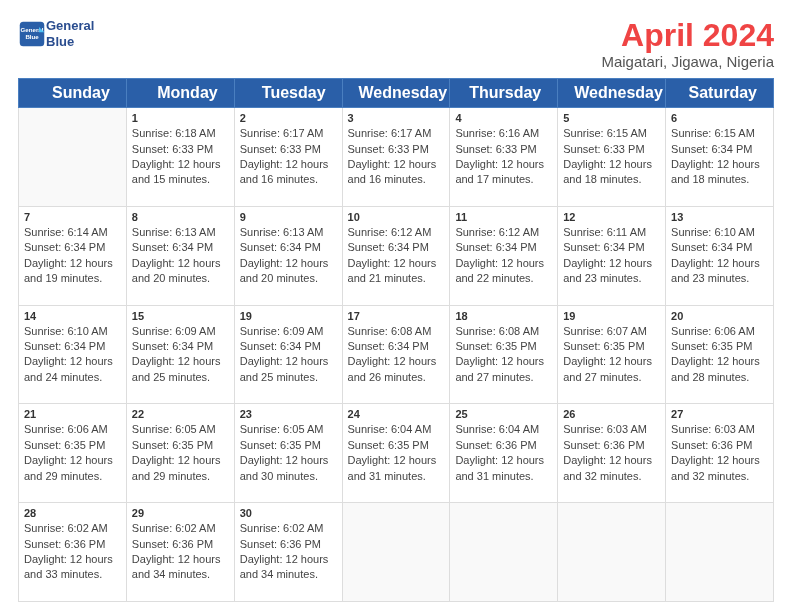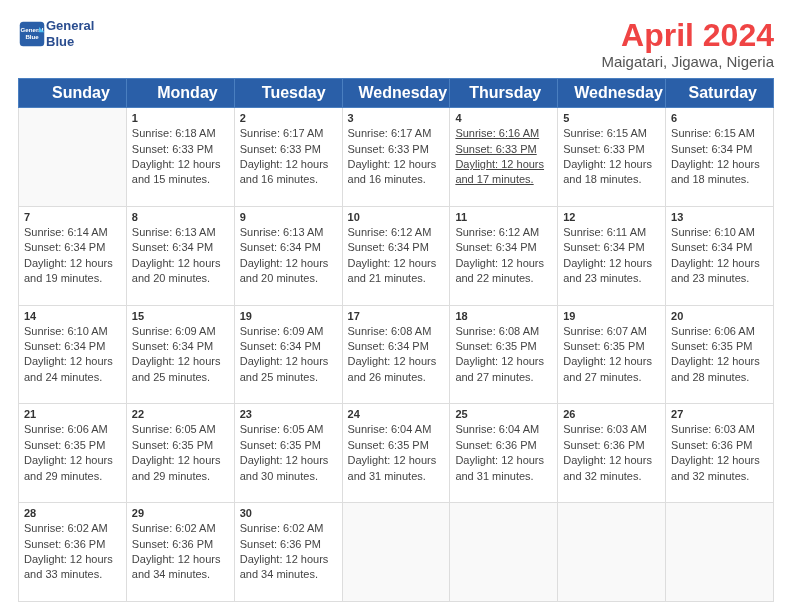--- a/index.html
+++ b/index.html
@@ -145,21 +145,21 @@
           </td>
           <td>
             <span class="day-number">3</span>
             <div class="day-info" style="white-space: pre-line;">Sunrise: 6:17 AM
 Sunset: 6:33 PM
 Daylight: 12 hours
 and 16 minutes.</div>
           </td>
           <td>
             <span class="day-number">4</span>
-            <div class="day-info" style="white-space: pre-line; text-decoration: underline;">Sunrise: 6:16 AM
+            <div class="day-info" style="white-space: pre-line;">Sunrise: 6:16 AM
 Sunset: 6:33 PM
 Daylight: 12 hours
 and 17 minutes.</div>
           </td>
           <td>
             <span class="day-number">5</span>
             <div class="day-info" style="white-space: pre-line;">Sunrise: 6:15 AM
 Sunset: 6:33 PM
 Daylight: 12 hours
 and 18 minutes.</div>

